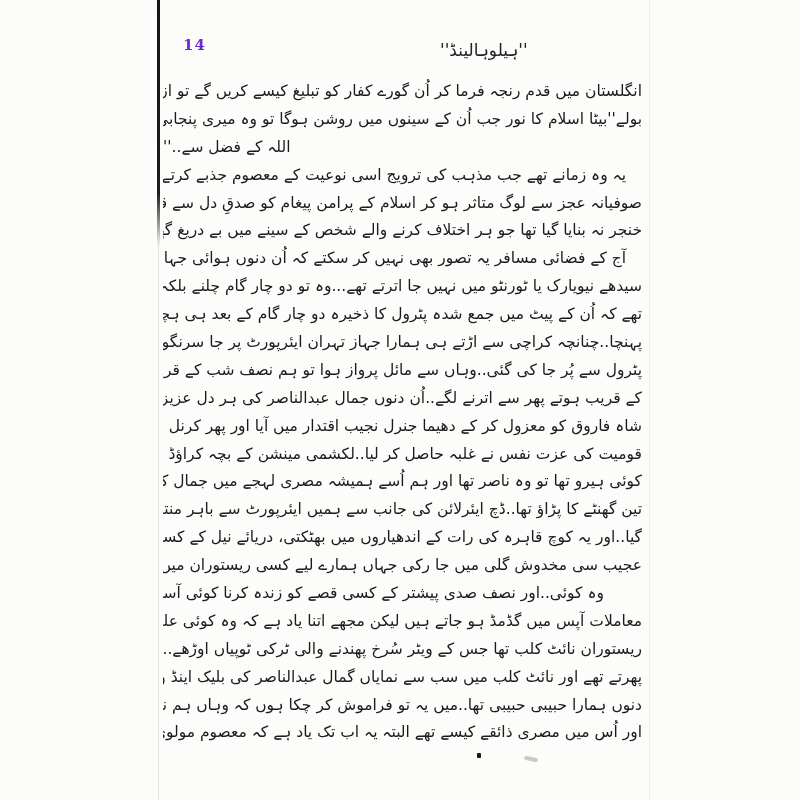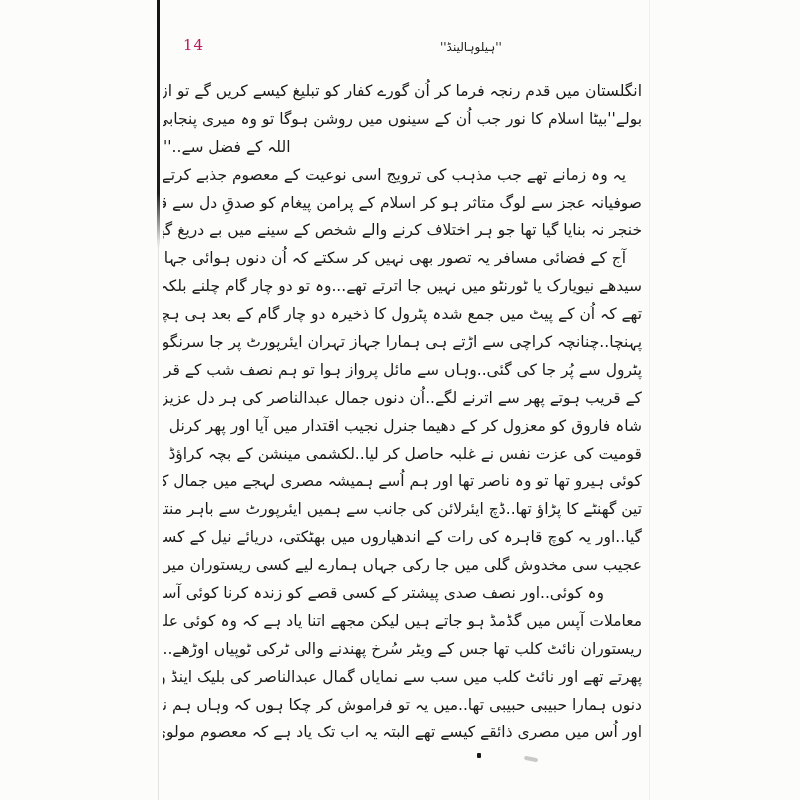--- a/index.html
+++ b/index.html
@@ -20,27 +20,27 @@
     background:#e2e2e0;
   }
   
   .rule-right-faint{
     position:absolute;left:649px;top:0;width:1px;height:800px;
     background:#efefed;
   }
   .page-number{
     position:absolute;left:183px;top:36px;
     font-family:"DejaVu Serif", serif;
-    font-weight:normal;font-size:15px;color:#be185d;
+    font-weight:bold;font-size:15px;color:#6d28d9;
     letter-spacing:1px;
   }
   .header-title{
     position:absolute;right:160px;top:40px;width:200px;
     direction:rtl;text-align:left;
-    font-size:12px;color:#222;margin-left:40px;
+    font-size:17px;color:#222;margin-left:40px;
   }
   .body-text{
     position:absolute;left:163px;top:78px;width:479px;height:672px;
     overflow:hidden;
     color:#1b1b1b;
   }
   .ln{
     height:27.9px;line-height:27.9px;
     direction:rtl;
     font-size:15.5px;

